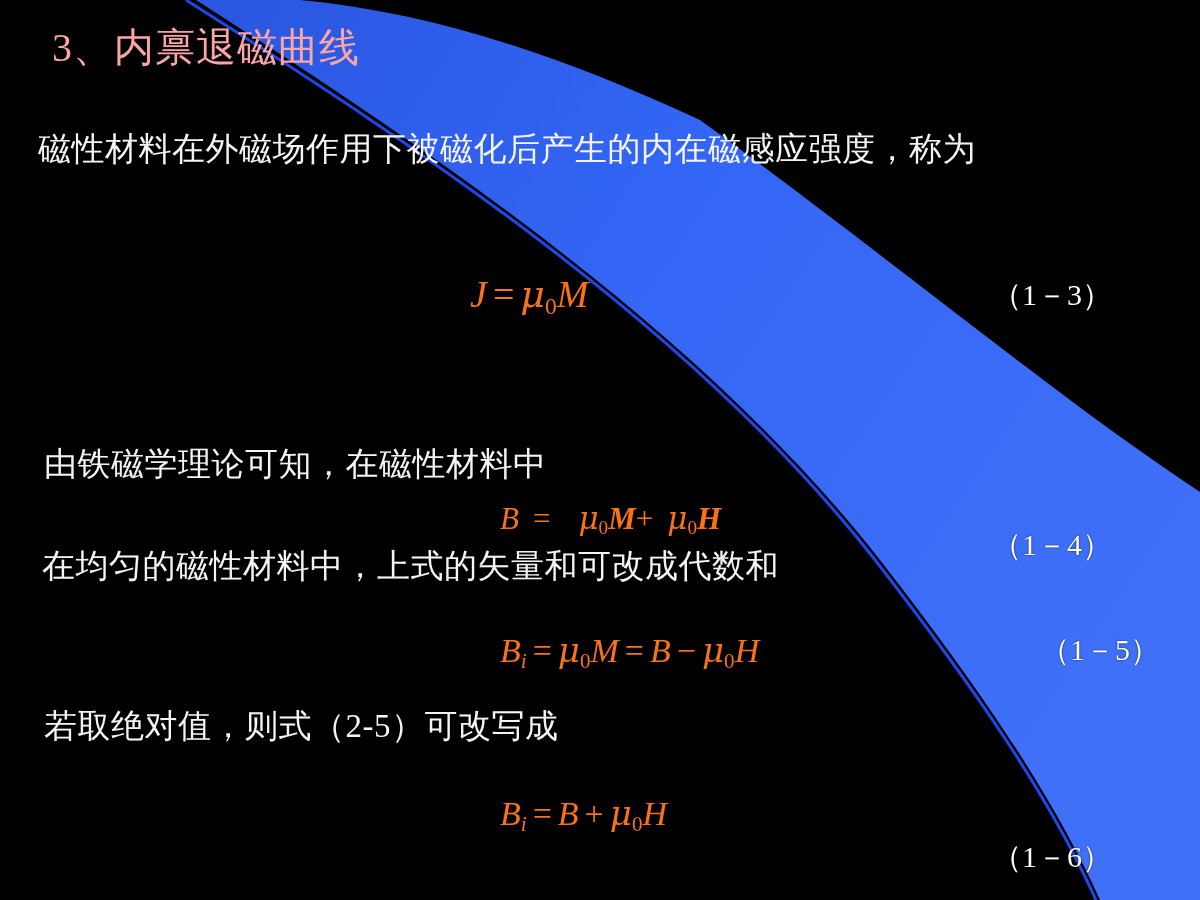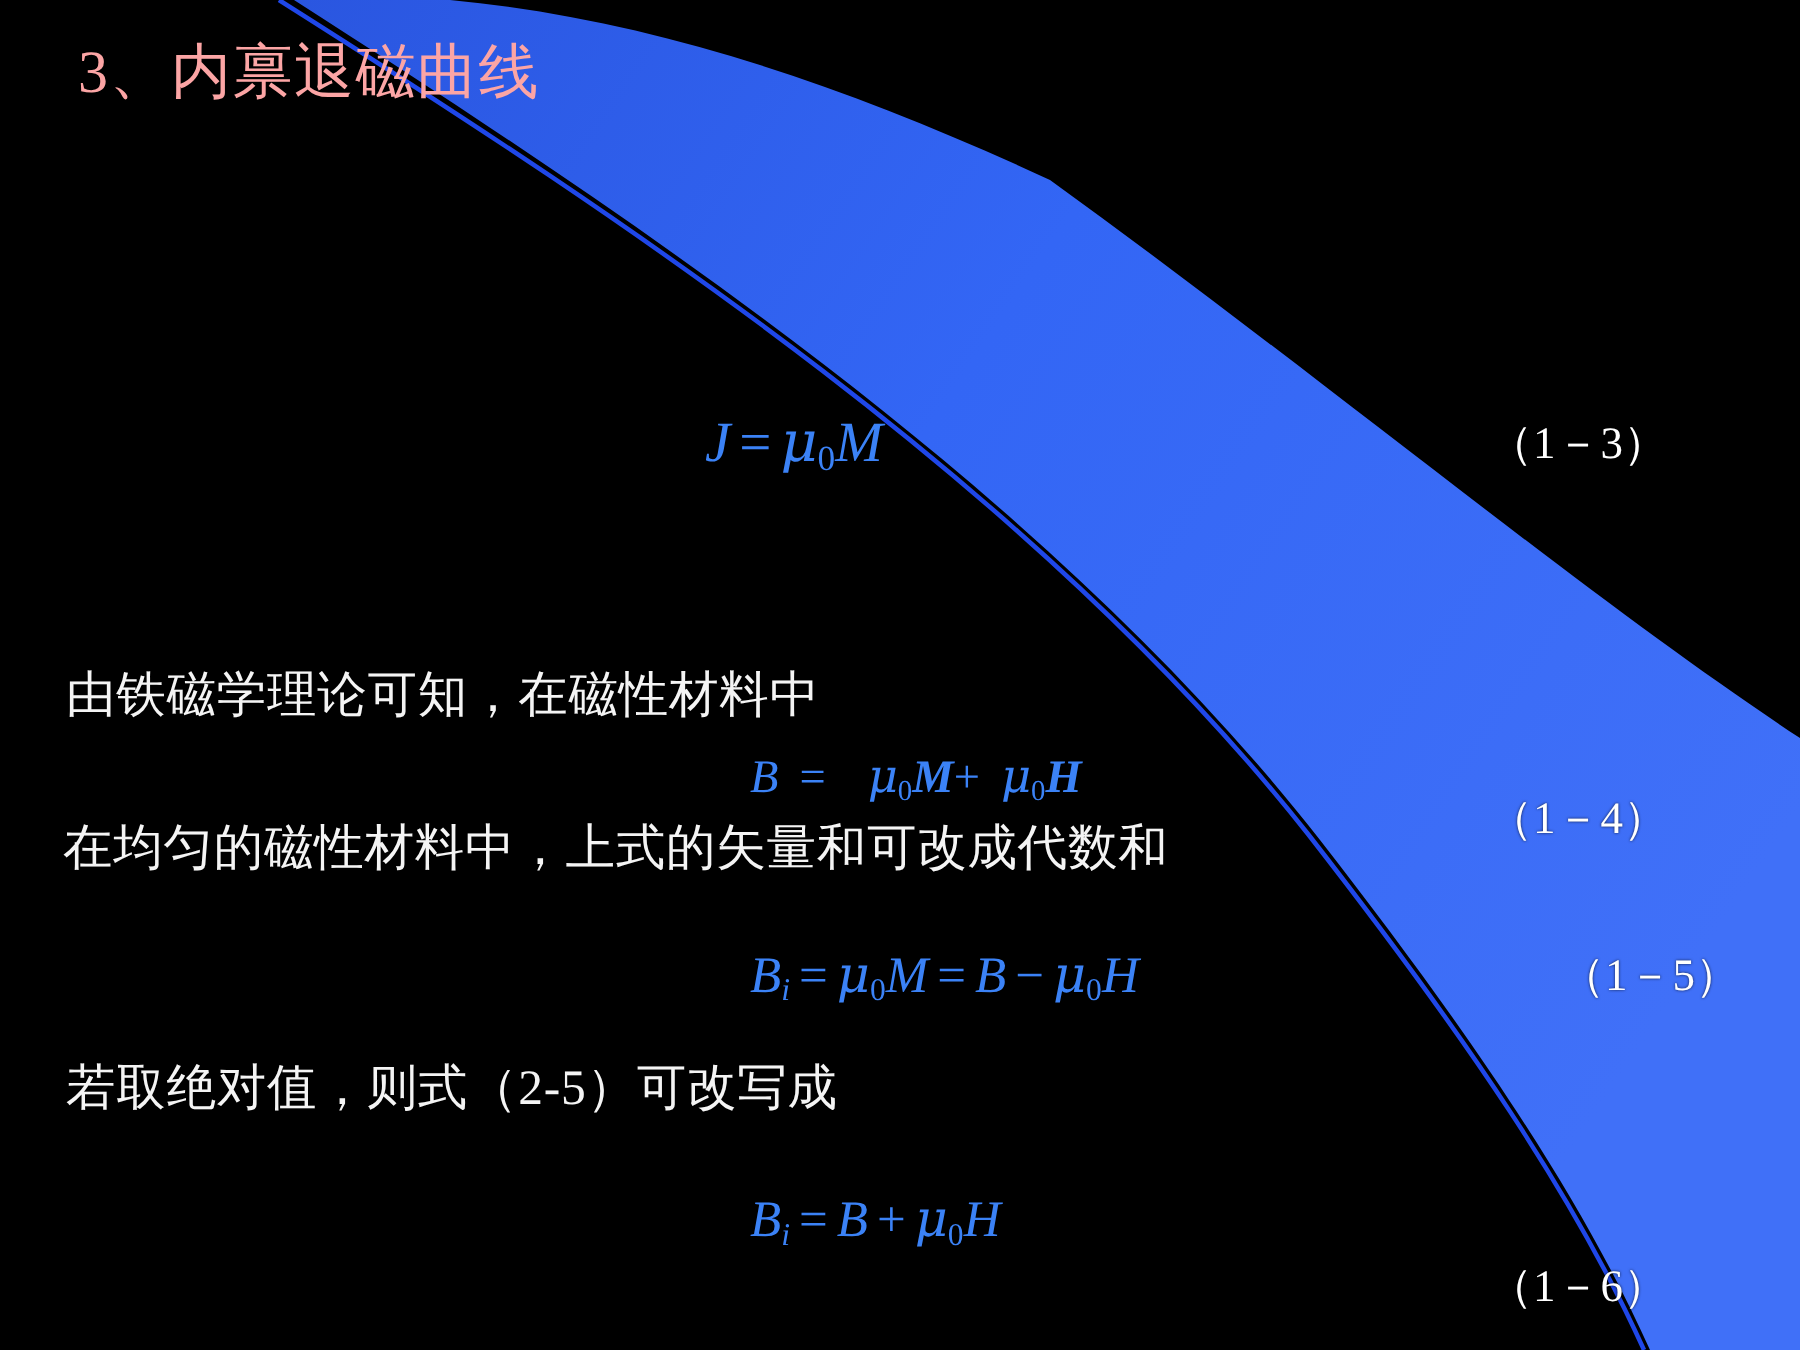--- a/index.html
+++ b/index.html
@@ -53,21 +53,21 @@
   .p1 { left: 38px; top: 128px; }
   .p2 { left: 44px; top: 352px; }
   .p3 { left: 44px; top: 443px; }
   .p4 { left: 42px; top: 545px; font-family: Liberation Serif, serif; }
   .p5 { left: 44px; top: 705px; }
 
   
   .mathline {
     position: absolute;
     white-space: nowrap;
-    color: #3b82f6;
+    color: #f97316;
     font-family: "Liberation Serif", "DejaVu Serif", serif;
     text-align: right;
   }
   .m1 { left: 470px; top: 272px; font-size: 38px; }
   .m2 { left: 500px; top: 500px; font-size: 31px; }
   .m3 { left: 500px; top: 630px; font-size: 34px; }
   .m4 { left: 500px; top: 793px; font-size: 34px; }
 
   i.v   { font-style: italic; }
   i.bv  { font-style: italic; font-weight: bold; }
@@ -125,20 +125,21 @@
              Z" fill="url(#wedgeGrad)"></path>
 
     <path d="M 186 0
              C 420 148, 690 326, 872 556
              C 978 692, 1050 798, 1096 900" fill="none" stroke="#1f47e8" stroke-width="3"></path>
   </svg>
 
   <div class="title">3、内禀退磁曲线</div>
 
   <div class="para p1">
+    <div>磁性材料在外磁场作用下被磁化后产生的内在磁感应强度，称为</div>
   </div>
 
   <div class="mathline m1">
     <i class="v">J</i><span class="op">=</span><span class="greek">μ</span><span class="sub-n">0</span><i class="v">M</i>
   </div>
   <div class="eqno n1">（1－3）</div>
 
 
   <div class="para p3">由铁磁学理论可知，在磁性材料中</div>
 

